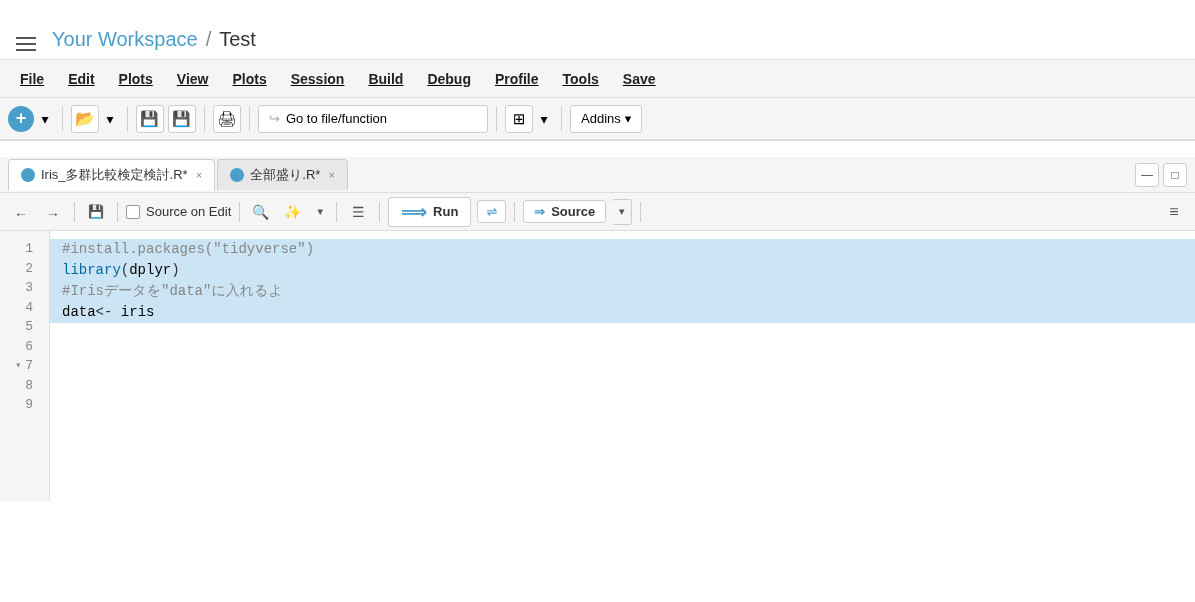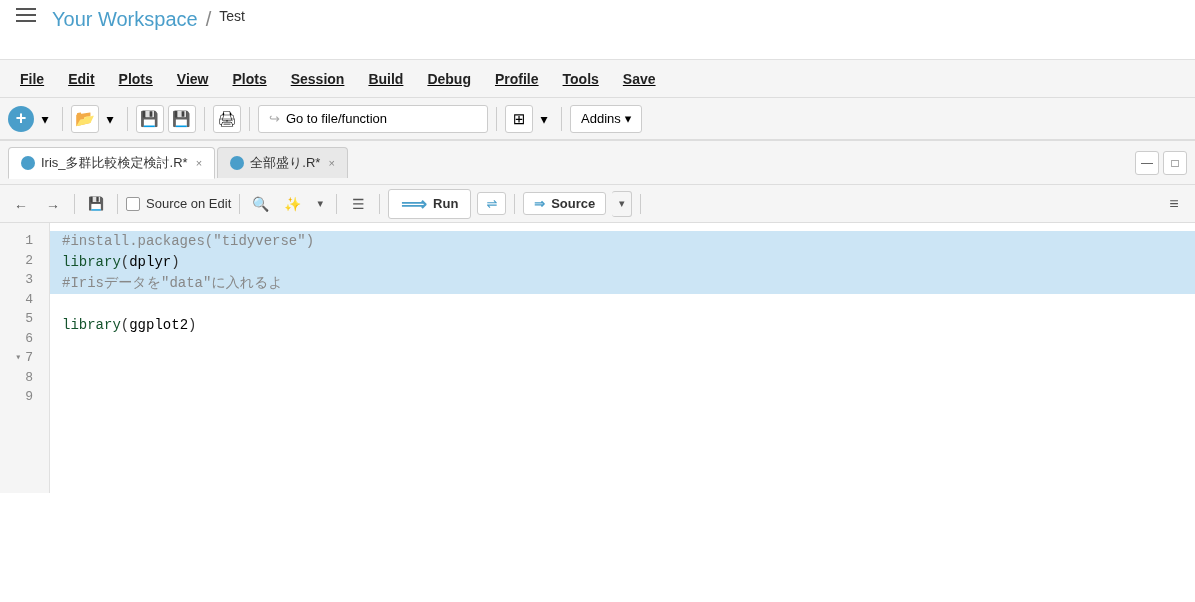--- a/index.html
+++ b/index.html
@@ -1,40 +1,40 @@
 <!DOCTYPE html>
 <html><head>
   <meta charset="utf-8">
   <style>
     * { margin: 0; padding: 0; box-sizing: border-box; }
     body { font-family: -apple-system, BlinkMacSystemFont, 'Segoe UI', sans-serif; background: #fff; width: 1195px; }
 
     
     .top-bar {
       display: flex;
-      align-items: flex-start;
+      align-items: flex-end;
       padding: 8px 16px;
       border-bottom: 1px solid #e0e0e0;
       background: #fff;
       height: 60px;
     }
     .hamburger-icon {
       display: flex; flex-direction: column; gap: 4px; margin-right: 16px; cursor: pointer;
     }
     .hamburger-icon span {
       display: block; width: 20px; height: 2px; background: #555;
     }
     .workspace-title {
       font-size: 20px; color: #4a9eca; font-weight: 400;
     }
     .workspace-sep {
       font-size: 20px; color: #888; margin: 0 8px;
     }
     .workspace-test {
-      font-size: 14px; color: #333; font-weight: 500;
+      font-size: 20px; color: #333; font-weight: 500;
     }
 
     
     .menu-bar {
       display: flex;
       align-items: center;
       background: #f5f5f5;
       border-bottom: 1px solid #ddd;
       padding: 0 8px;
       height: 38px;
@@ -88,21 +88,22 @@
       display: flex; flex-direction: column;
       border-top: 1px solid #ddd;
     }
 
     
     .tab-bar {
       display: flex; align-items: center;
       background: #f5f5f5;
       border-bottom: 1px solid #ddd;
       padding: 0 8px;
-      height: 44px;
+      height: 36px;
+      margin-top: 16px;
     }
     .tab {
       display: flex; align-items: center; gap: 6px;
       padding: 6px 12px;
       border: 1px solid #ccc;
       border-bottom: none;
       border-radius: 4px 4px 0 0;
       font-size: 13px;
       cursor: pointer;
       background: #e8e8e8;
@@ -214,21 +215,21 @@
     }
     .code-line {
       padding: 0 12px;
       line-height: 1.5;
       white-space: pre;
     }
     .code-line.highlighted {
       background: #cce5f5;
     }
     .comment { color: #888; }
-    .fn { color: #14532d; }
+    .fn { color: #0369a1; }
     .paren { color: #333; }
     .op { color: #333; }
     .plain { color: #000000; }
   </style>
 </head>
 <body>
 
 <div class="top-bar">
   <div class="hamburger-icon">
     <span></span>
@@ -368,19 +369,19 @@
           <span>8</span>
         </div>
       <div class="line-num">
           <span>9</span>
         </div>
     </div>
     <div class="code-lines">
       <div class="code-line highlighted"><span class="comment">#install.packages("tidyverse")</span></div>
       <div class="code-line highlighted"><span class="fn">library</span><span class="paren">(</span><span class="plain">dplyr</span><span class="paren">)</span></div>
       <div class="code-line highlighted"><span class="comment">#Irisデータを"data"に入れるよ</span></div>
+      <div class="code-line highlighted"><span class="plain">data</span><span class="op">&lt;-</span><span class="plain"> iris</span></div>
       <div class="code-line">&nbsp;</div>
-      <div class="code-line"><span class="fn">library</span><span class="paren">(</span><span class="plain">ggplot2</span><span class="paren">)</span></div>
       <div class="code-line">&nbsp;</div>
     </div>
   </div>
 
 </div>
 
 </body></html>

